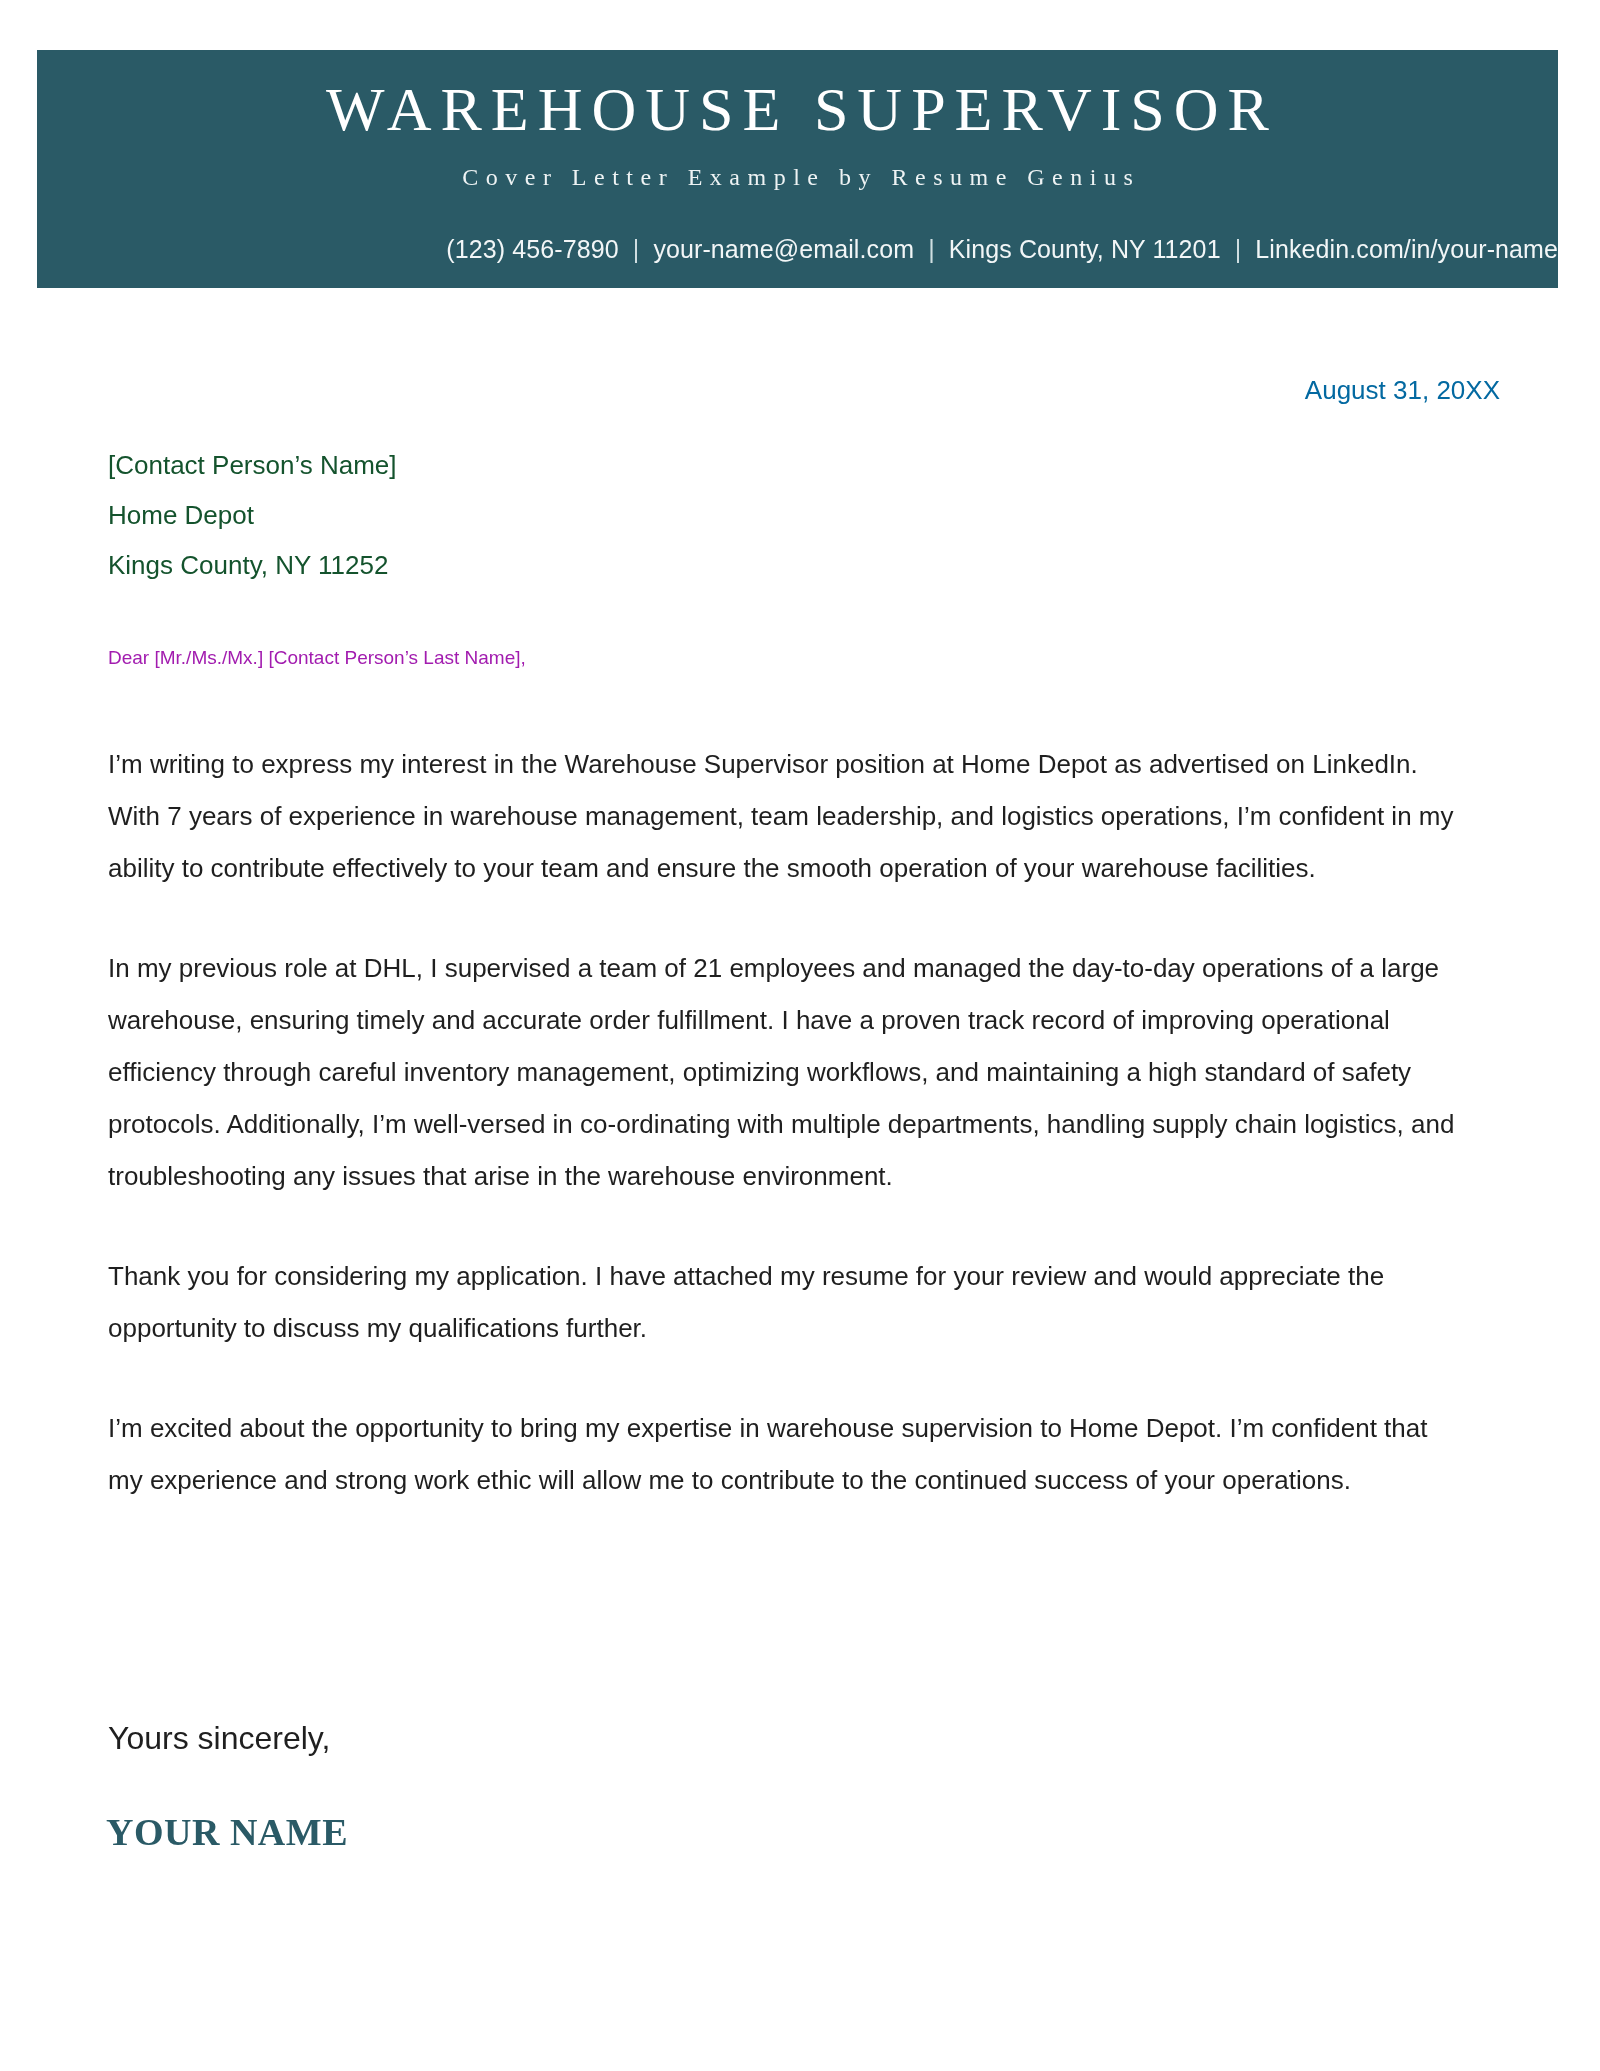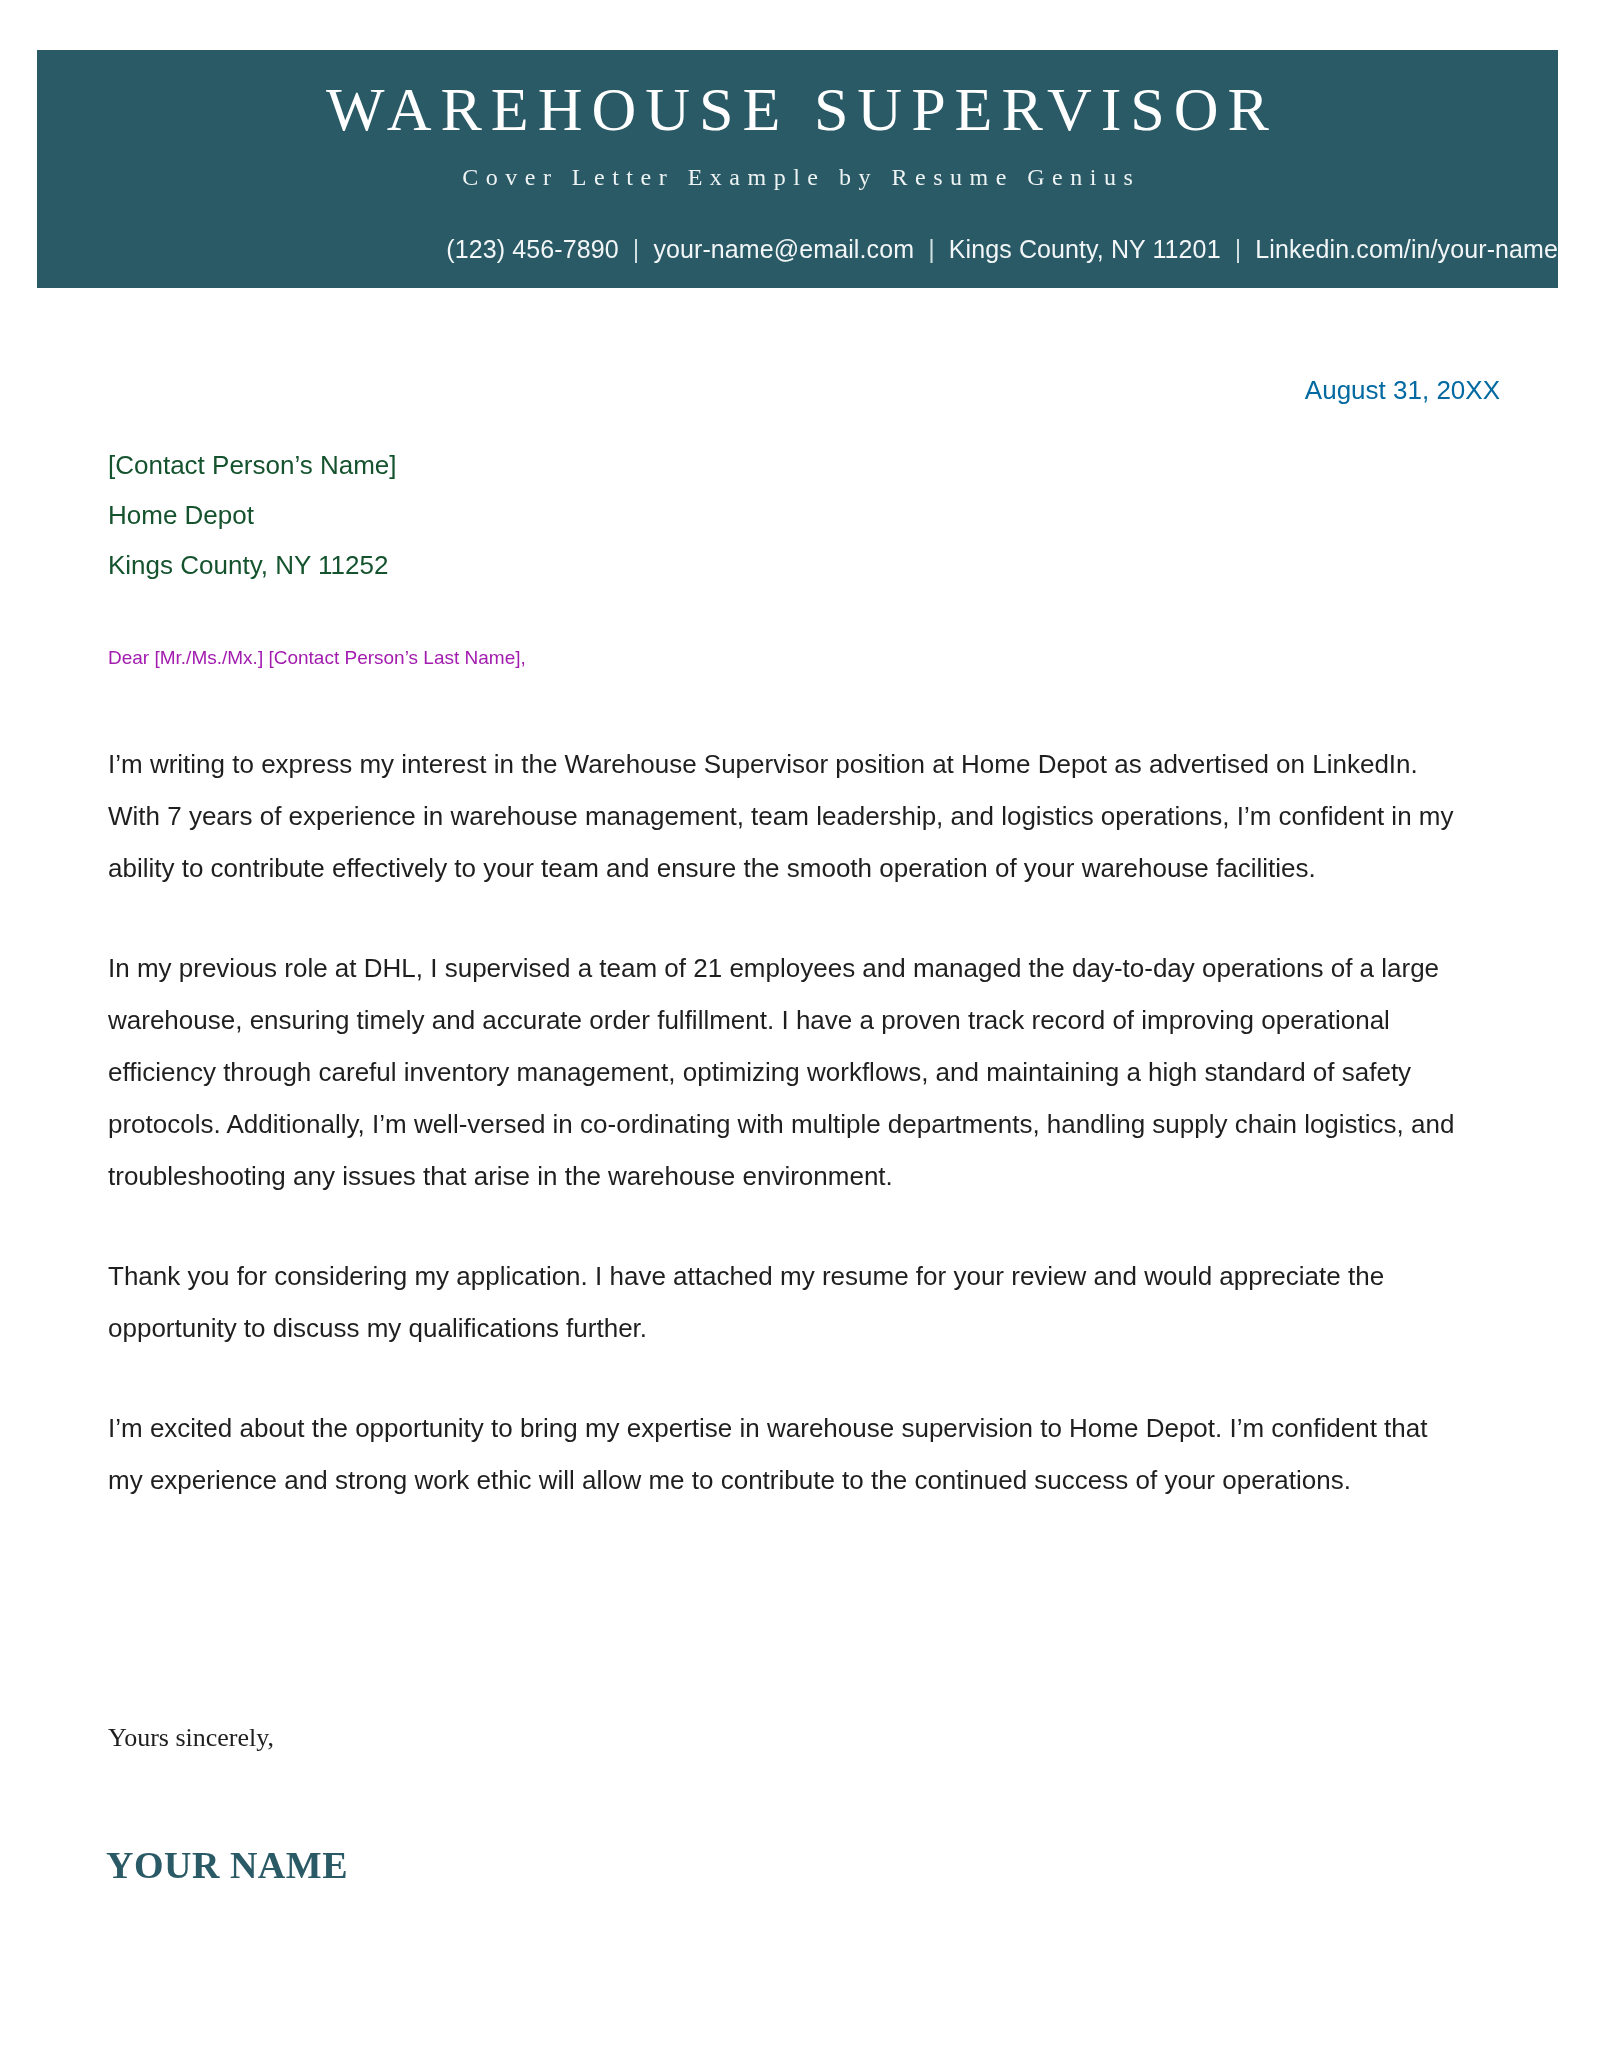--- a/index.html
+++ b/index.html
@@ -131,38 +131,36 @@
     text-align: left;
   }
   .body-copy p:last-child {
     margin-bottom: 0;
   }
 
   .signoff {
     position: absolute;
     left: 108px;
     top: 1718px;
-    font-size: 26px;
+    font-size: 32px;
     line-height: 40px;
     color: #1f1f1f;
-    font-family: Liberation Serif, serif;
   }
 
   .signature-name {
     position: absolute;
     left: 106px;
     top: 1808px;
     font-family: "Liberation Serif", serif;
     font-weight: 700;
     font-size: 38px;
     line-height: 48px;
     letter-spacing: 0.5px;
     color: #2a5a66;
     white-space: nowrap;
-    margin-top: 33px;
   }
 </style>
 </head>
 <body>
 
 <div class="page">
 
   <div class="header-band">
 
     <div class="header-title">WAREHOUSE SUPERVISOR</div>

